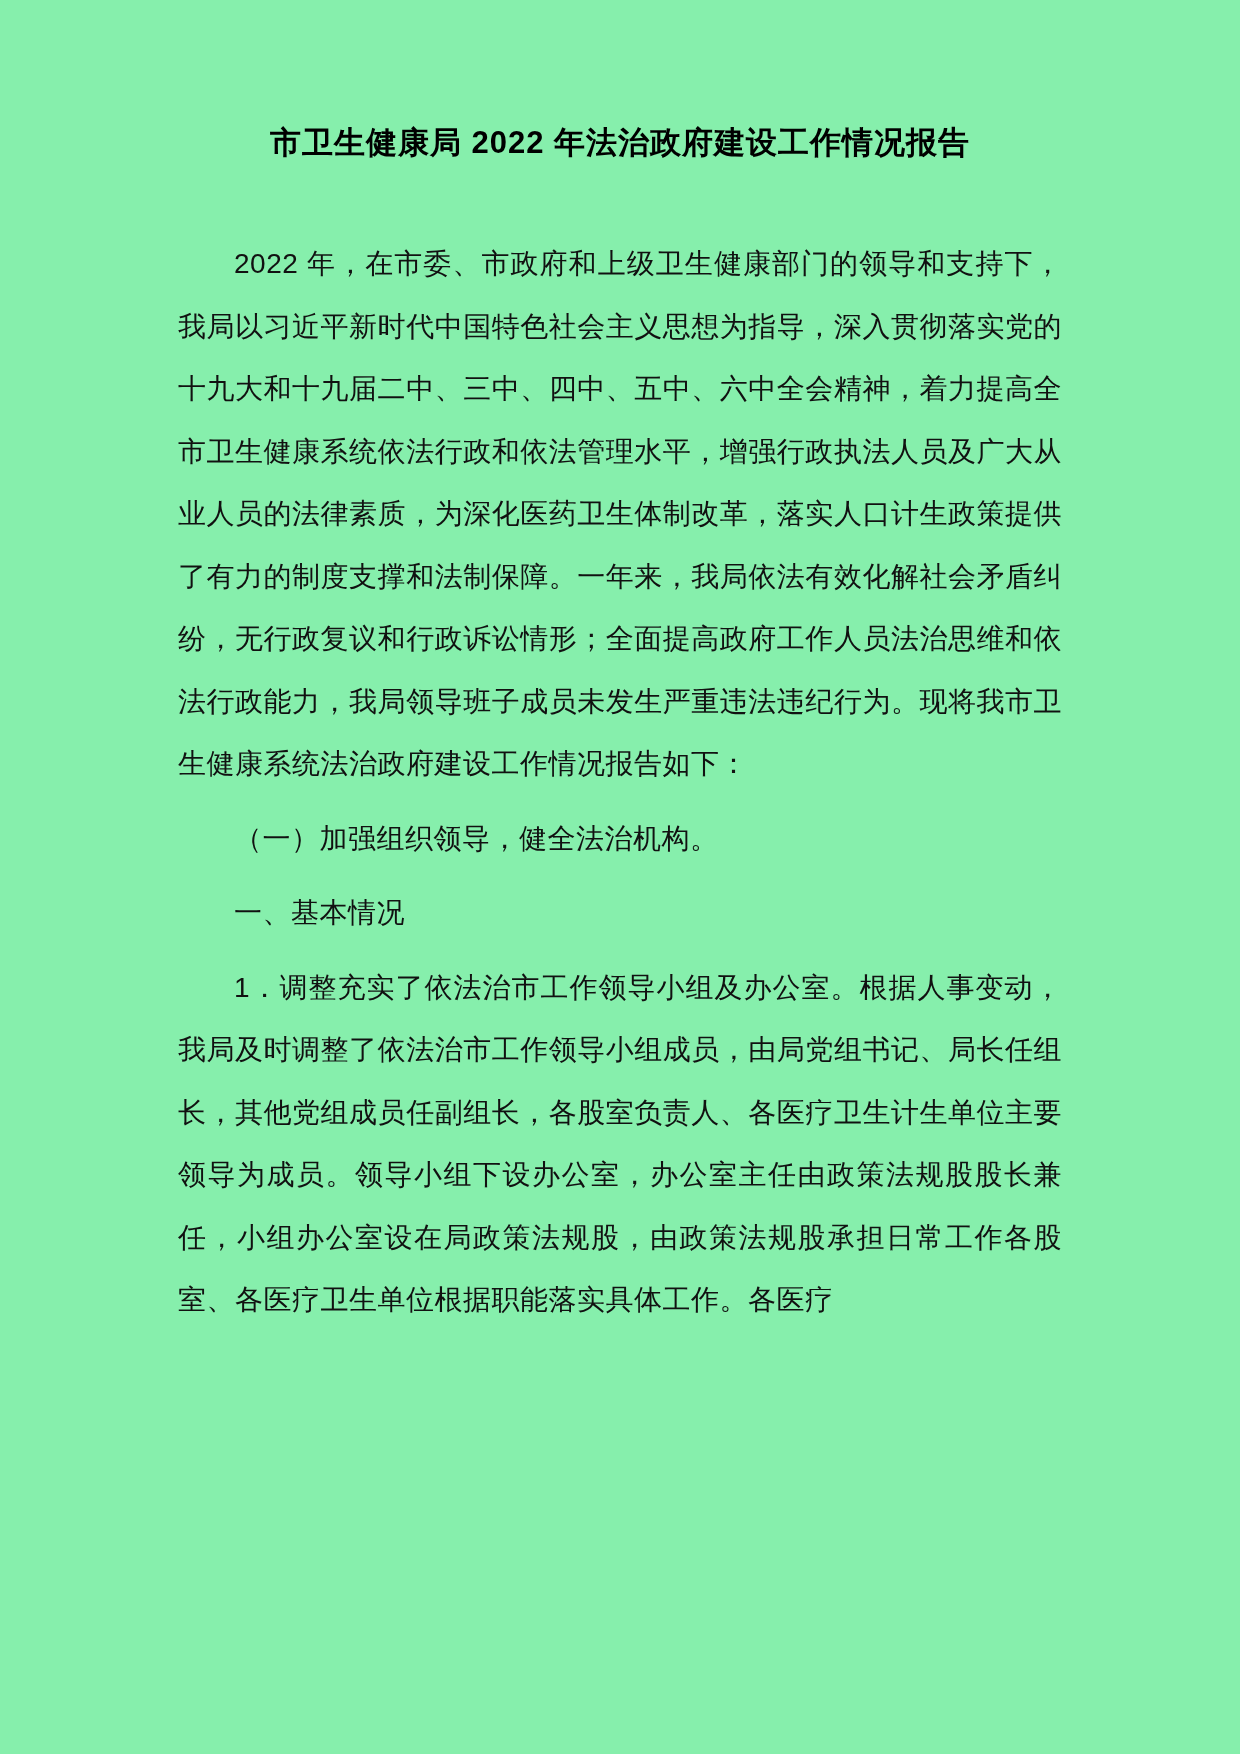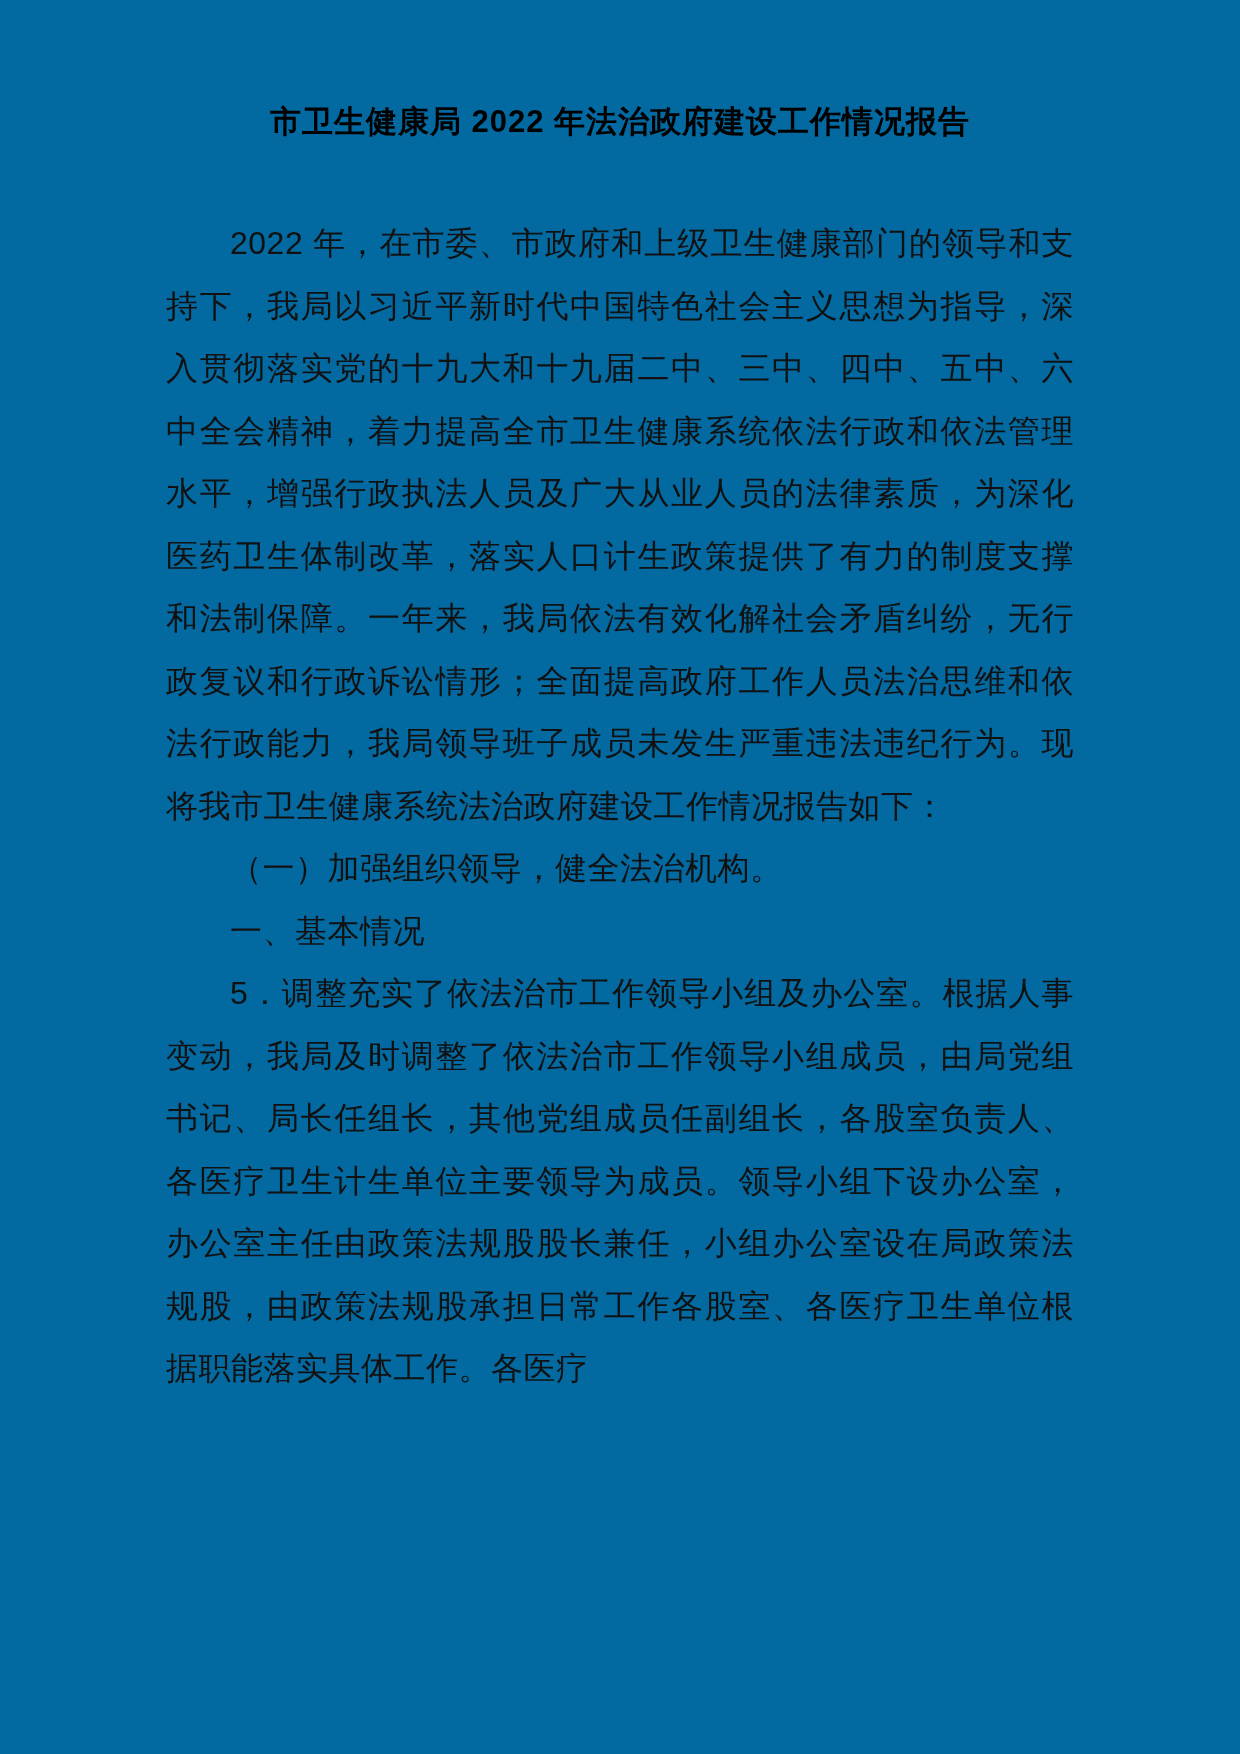--- a/index.html
+++ b/index.html
@@ -5,52 +5,52 @@
   html, body {
     margin: 0;
     padding: 0;
     background: #ffffff;
   }
   .page {
     position: relative;
     width: 1240px;
     height: 1754px;
     box-sizing: border-box;
-    background: #0369a1;
+    background: #86efac;
     color: #000000;
-    padding: 80px 166px 0 166px;
+    padding: 101px 166px 0 166px;
     overflow: hidden;
     font-family: "Liberation Sans", sans-serif;
   }
   .doc-title {
     margin: 20px 0 68px 0;
     text-align: center;
     font-size: 31px;
     font-weight: bold;
     letter-spacing: 1px;
     line-height: 44px;
     color: #000000;
   }
   .body-para {
-    margin: 0;
-    font-size: 32px;
+    margin: 12px;
+    font-size: 28px;
     line-height: 62.5px;
     text-align: justify;
     text-indent: 2em;
     letter-spacing: 0.5px;
     color: #111111;
     word-break: break-all;
   }
 </style>
 </head>
 <body>
 
 <div class="page">
   <h1 class="doc-title">市卫生健康局 2022 年法治政府建设工作情况报告</h1>
 
   <p class="body-para">2022 年，在市委、市政府和上级卫生健康部门的领导和支持下，我局以习近平新时代中国特色社会主义思想为指导，深入贯彻落实党的十九大和十九届二中、三中、四中、五中、六中全会精神，着力提高全市卫生健康系统依法行政和依法管理水平，增强行政执法人员及广大从业人员的法律素质，为深化医药卫生体制改革，落实人口计生政策提供了有力的制度支撑和法制保障。一年来，我局依法有效化解社会矛盾纠纷，无行政复议和行政诉讼情形；全面提高政府工作人员法治思维和依法行政能力，我局领导班子成员未发生严重违法违纪行为。现将我市卫生健康系统法治政府建设工作情况报告如下：</p>
 
   <p class="body-para">（一）加强组织领导，健全法治机构。</p>
 
   <p class="body-para">一、基本情况</p>
 
-  <p class="body-para">5．调整充实了依法治市工作领导小组及办公室。根据人事变动，我局及时调整了依法治市工作领导小组成员，由局党组书记、局长任组长，其他党组成员任副组长，各股室负责人、各医疗卫生计生单位主要领导为成员。领导小组下设办公室，办公室主任由政策法规股股长兼任，小组办公室设在局政策法规股，由政策法规股承担日常工作各股室、各医疗卫生单位根据职能落实具体工作。各医疗</p>
+  <p class="body-para">1．调整充实了依法治市工作领导小组及办公室。根据人事变动，我局及时调整了依法治市工作领导小组成员，由局党组书记、局长任组长，其他党组成员任副组长，各股室负责人、各医疗卫生计生单位主要领导为成员。领导小组下设办公室，办公室主任由政策法规股股长兼任，小组办公室设在局政策法规股，由政策法规股承担日常工作各股室、各医疗卫生单位根据职能落实具体工作。各医疗</p>
 </div>
 
 </body></html>

